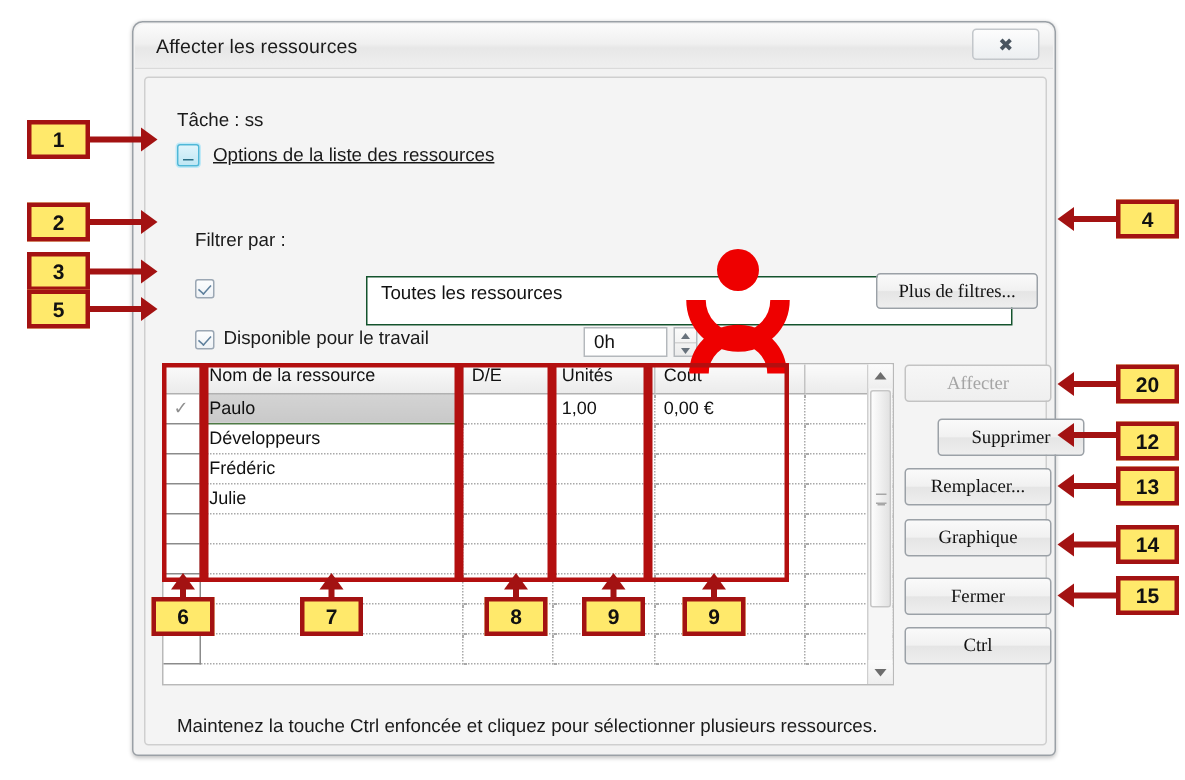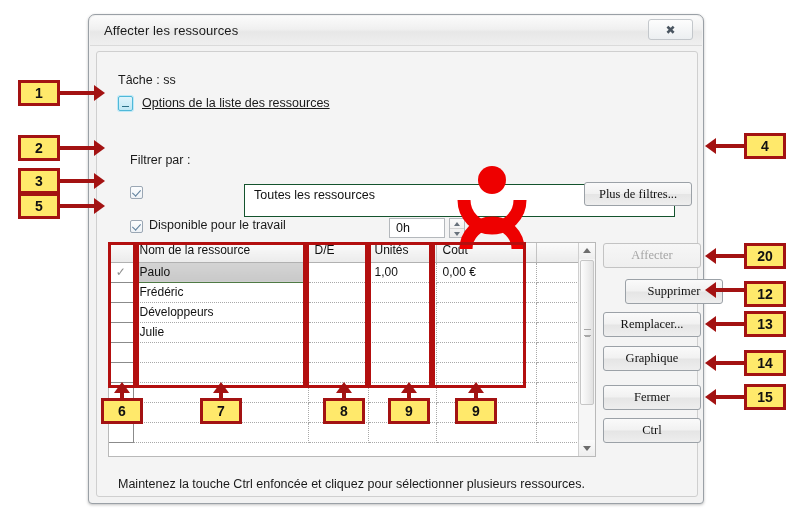--- a/index.html
+++ b/index.html
@@ -354,29 +354,29 @@
           <tr>
             <td class="chkcell">✓</td>
             <td class="selected">Paulo</td>
             <td></td>
             <td>1,00</td>
             <td>0,00 €</td>
             <td></td>
           </tr>
           <tr>
             <td class="chkcell"></td>
+            <td>Développeurs</td>
+            <td></td>
+            <td></td>
+            <td></td>
+            <td></td>
+          </tr>
+          <tr>
+            <td class="chkcell"></td>
             <td>Frédéric</td>
-            <td></td>
-            <td></td>
-            <td></td>
-            <td></td>
-          </tr>
-          <tr>
-            <td class="chkcell"></td>
-            <td>Développeurs</td>
             <td></td>
             <td></td>
             <td></td>
             <td></td>
           </tr>
           <tr>
             <td class="chkcell"></td>
             <td>Julie</td>
             <td></td>
             <td></td>

